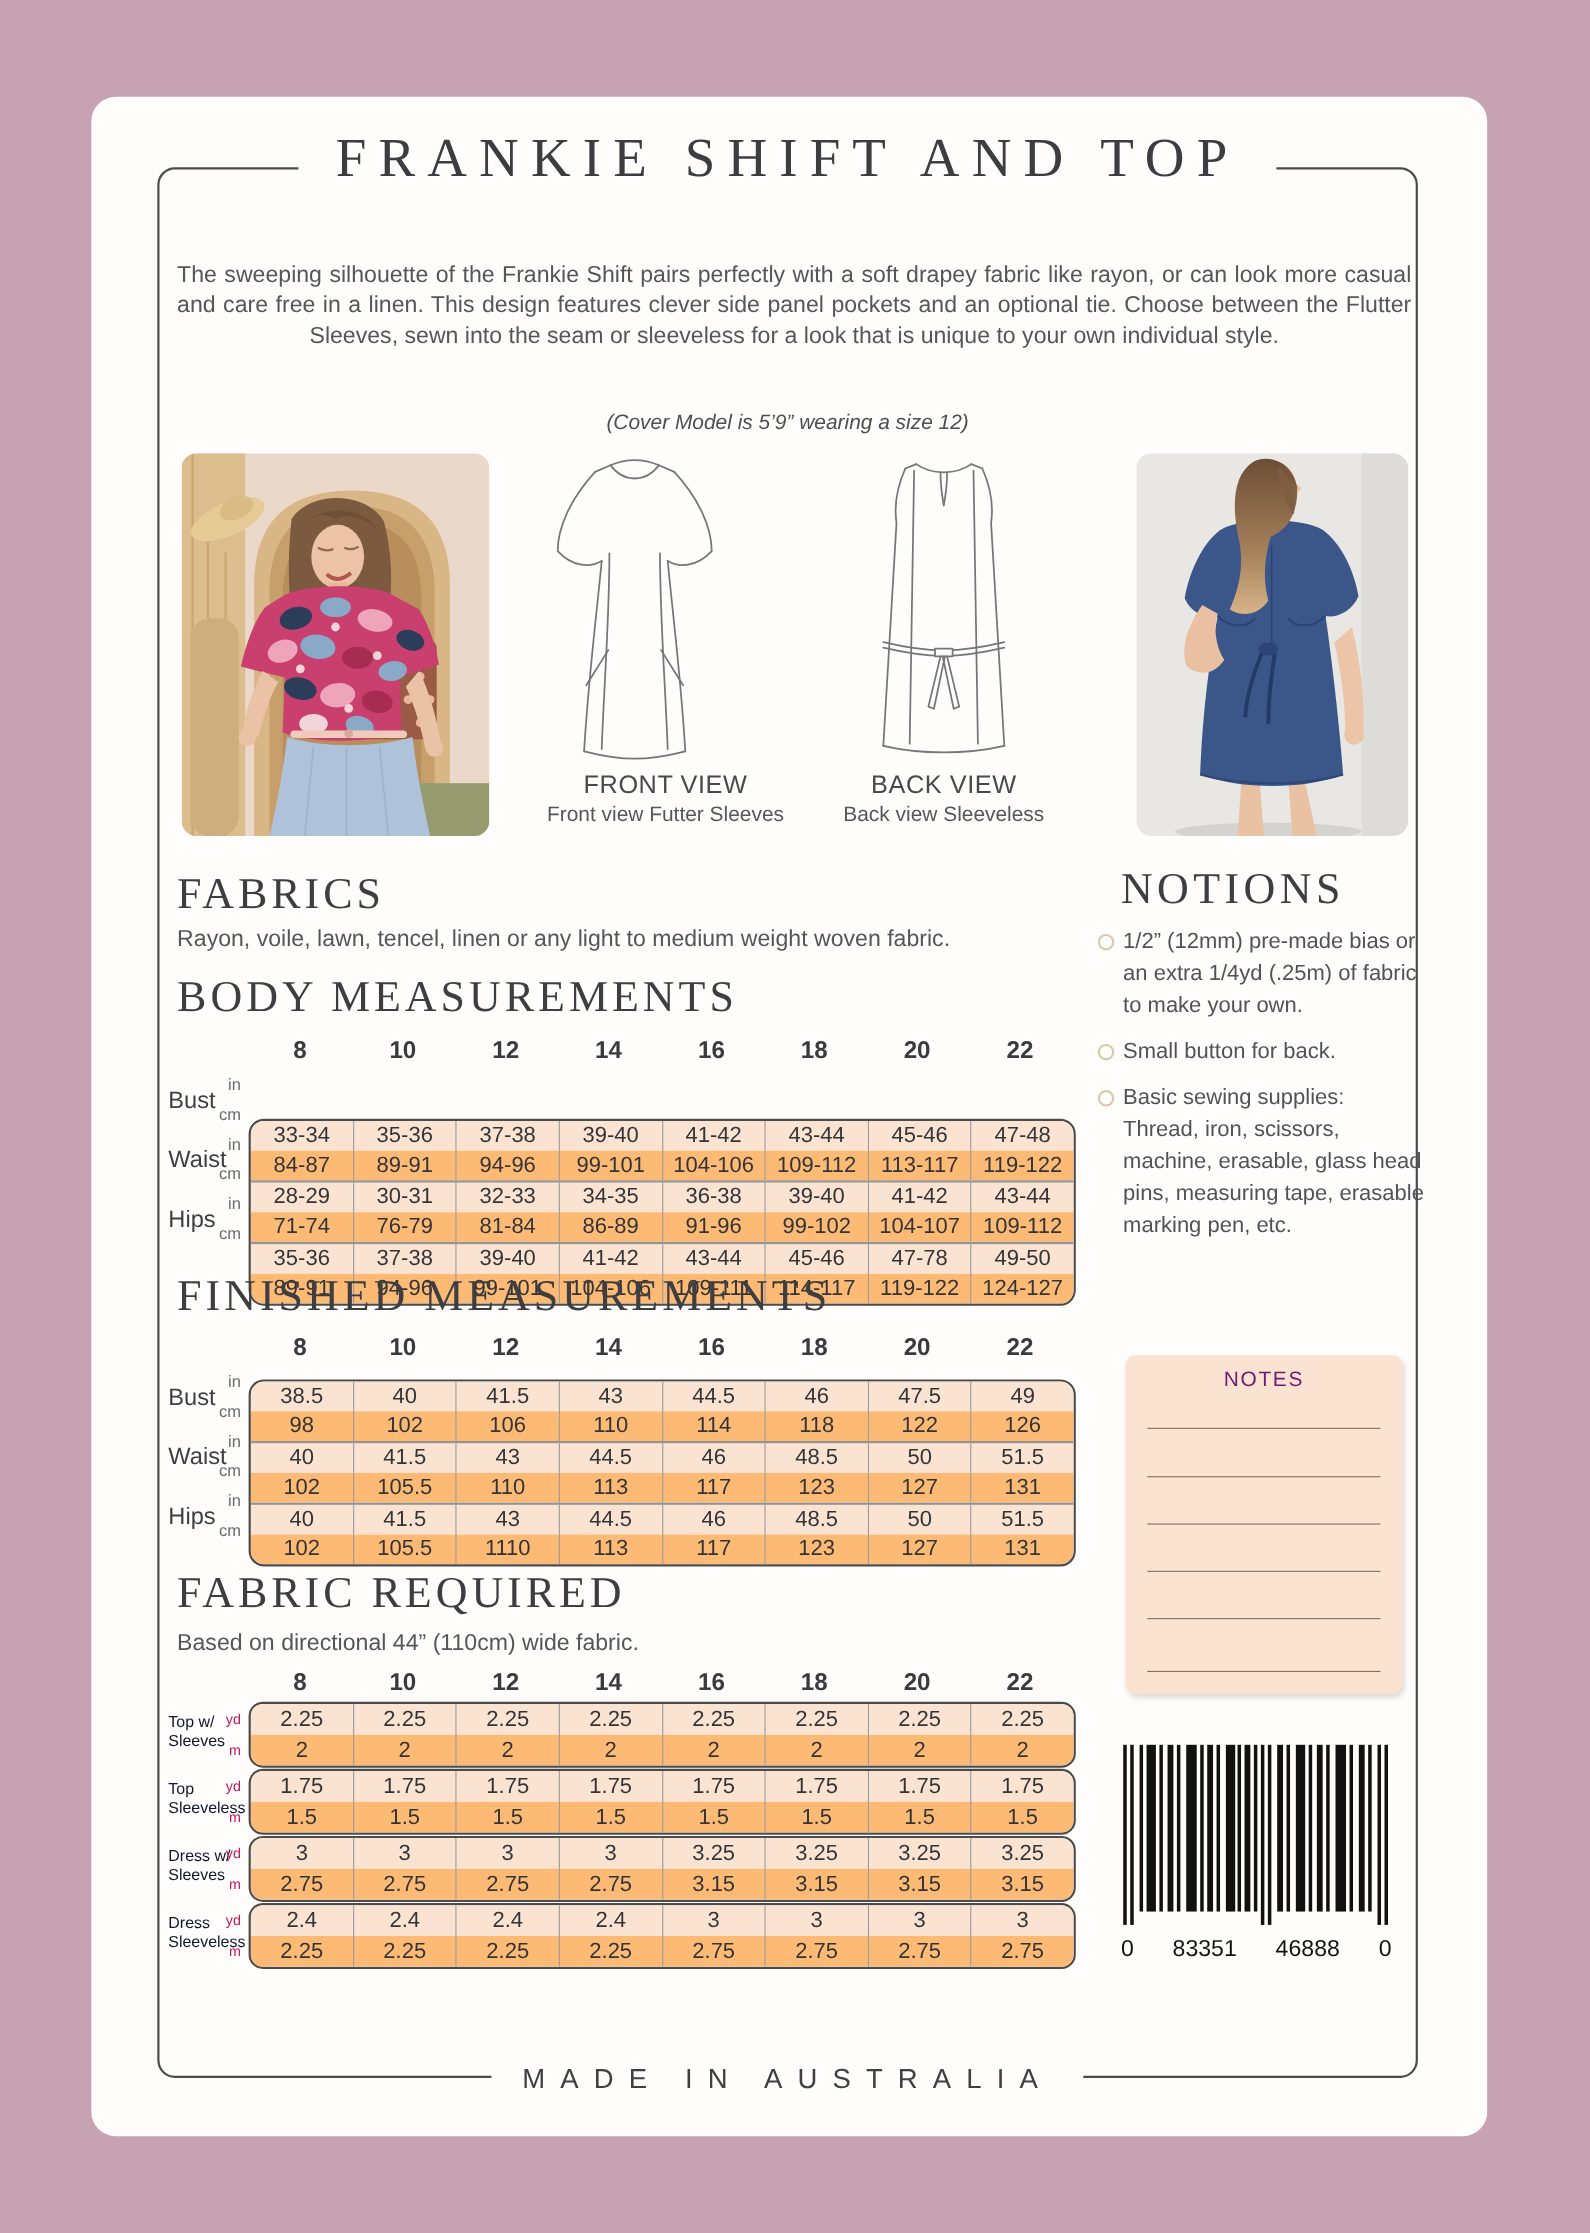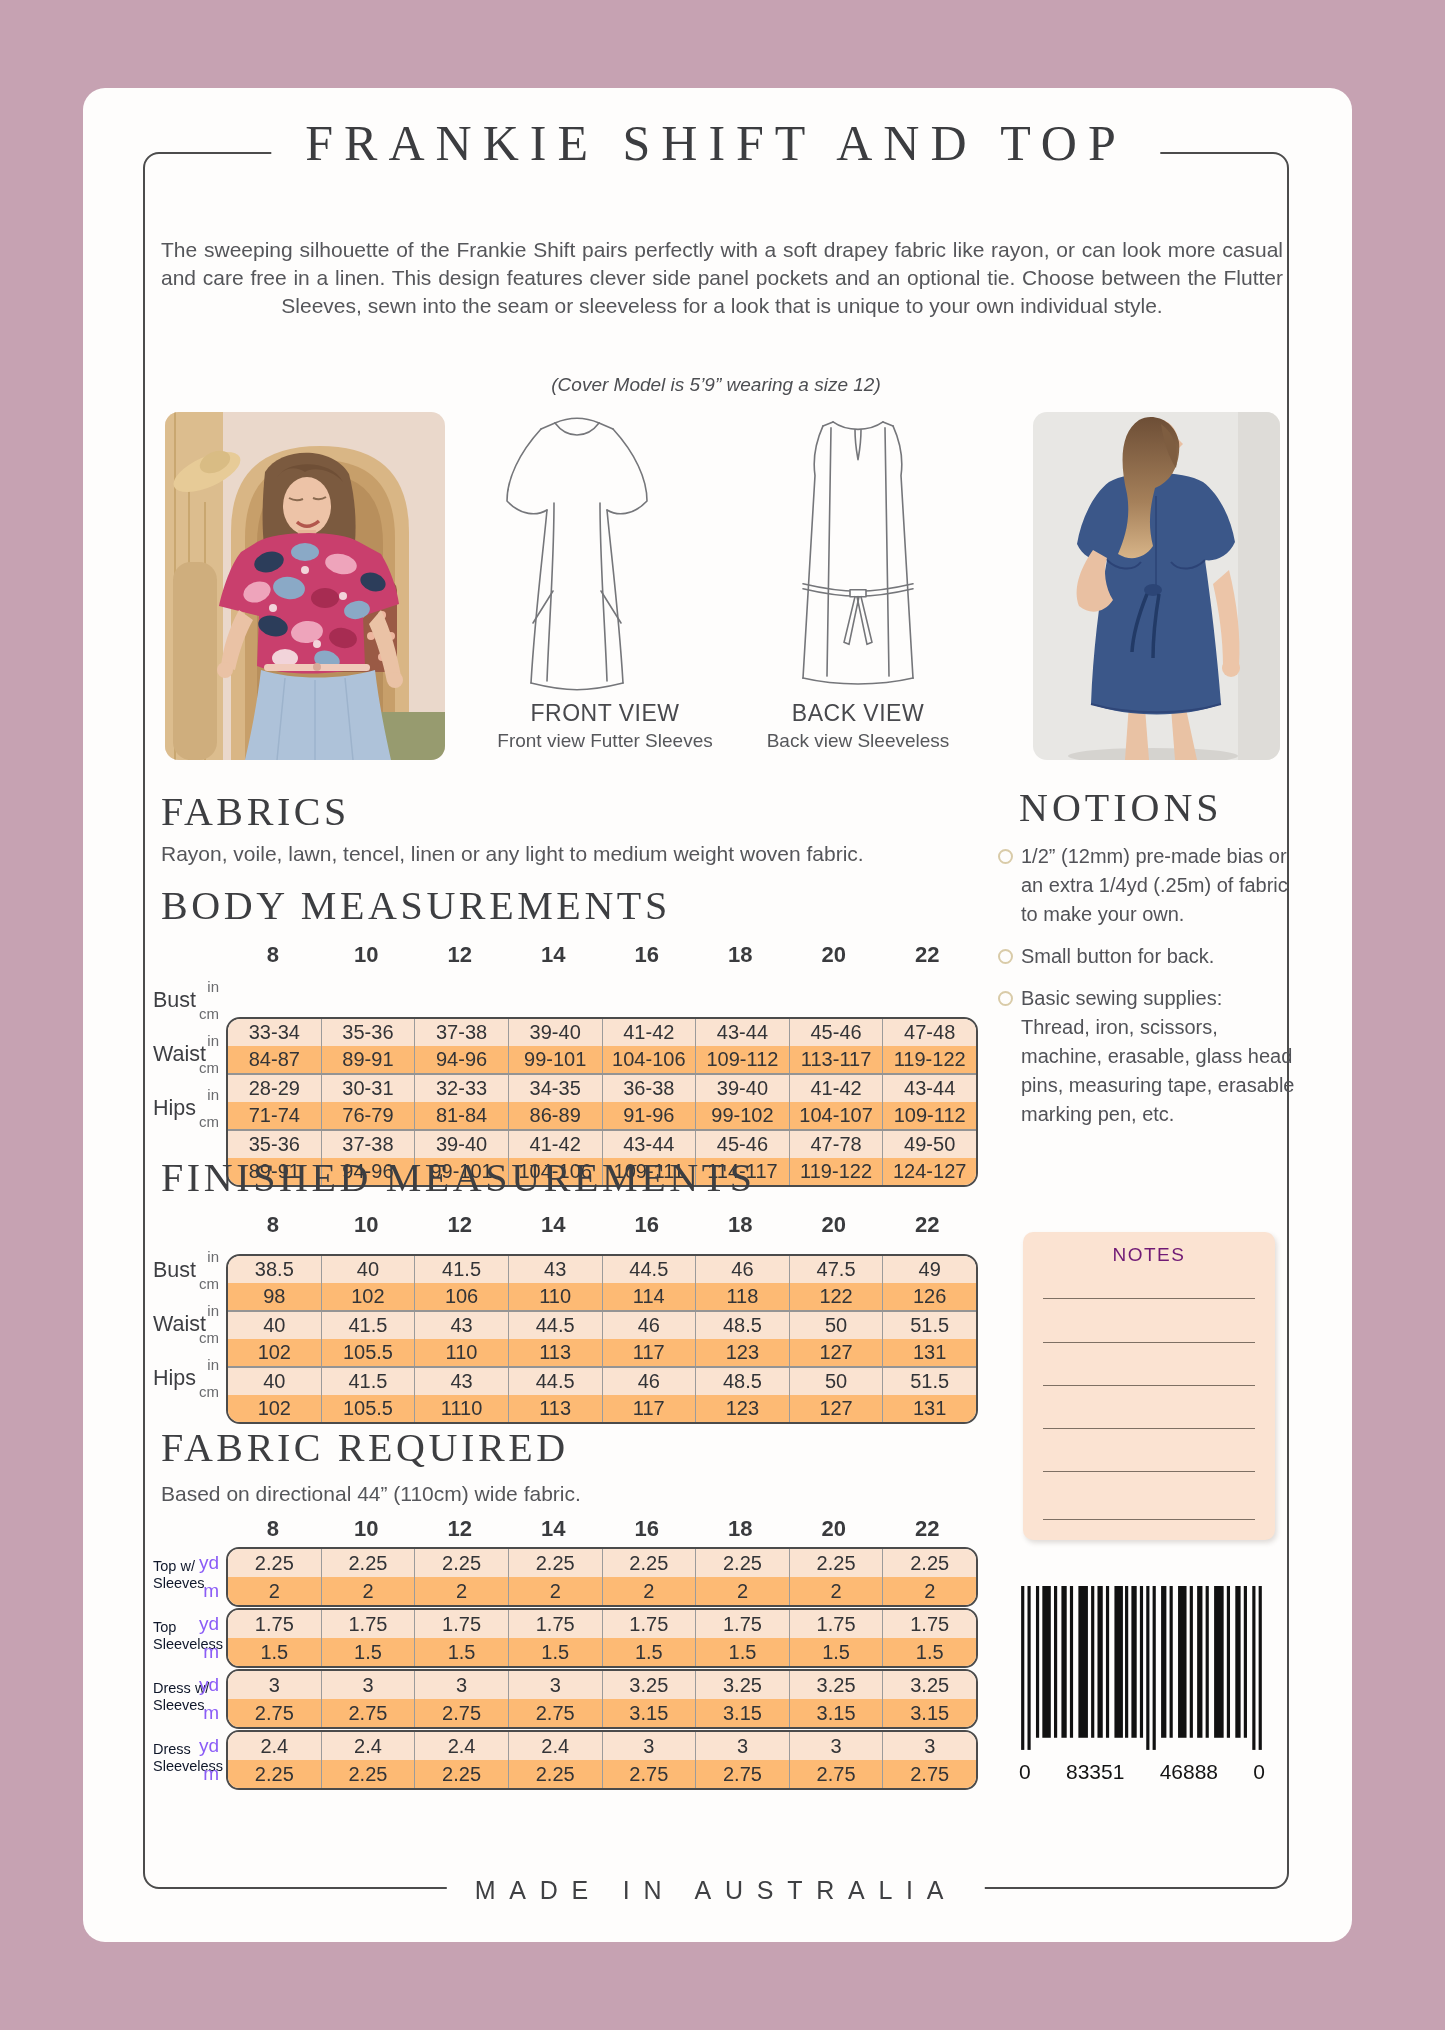--- a/index.html
+++ b/index.html
@@ -67,21 +67,21 @@
   .unit-col div{height:27px;line-height:27px;font-size:15px;color:#6a6b6e;}
   .unit-body{top:819px;}
   .unit-finished{top:1089px;}
 
   .fbox{position:absolute;left:81px;width:748px;border:2px solid #4b4b4b;border-radius:13px;
         overflow:hidden;background:#fff;}
   .fbox-1{top:1393px;}.fbox-2{top:1454px;}.fbox-3{top:1515px;}.fbox-4{top:1576px;}
   .flab{position:absolute;left:8px;width:64px;font-size:14.5px;color:#0f172a;line-height:17px;}
   .flab-1{top:1404px;}.flab-2{top:1465px;}.flab-3{top:1526px;}.flab-4{top:1587px;}
   .funit{position:absolute;left:42px;width:32px;text-align:right;}
-  .funit div{height:28px;line-height:28px;font-size:19px;color:#8b5cf6;}
+  .funit div{height:28px;line-height:28px;font-size:13px;color:#be185d;}
   .funit-1{top:1395px;}.funit-2{top:1456px;}.funit-3{top:1517px;}.funit-4{top:1578px;}
 
   .sec-notions{position:absolute;left:874px;top:630px;margin:0;font-family:"Liberation Serif",serif;
        font-weight:normal;font-size:40px;letter-spacing:0.1em;color:#3d3e41;}
   .notions-list{position:absolute;left:853px;top:688px;width:298px;}
   .n-item{display:flex;margin-bottom:13px;}
   .ring{flex:0 0 auto;width:11px;height:11px;border:2.5px solid #d9cba8;border-radius:50%;margin:7px 8px 0 0;}
   .n-text{font-size:20px;line-height:29px;color:#515257;}
 
   .notes-box{position:absolute;left:878px;top:1078px;width:252px;height:308px;background:#fbe3d2;

